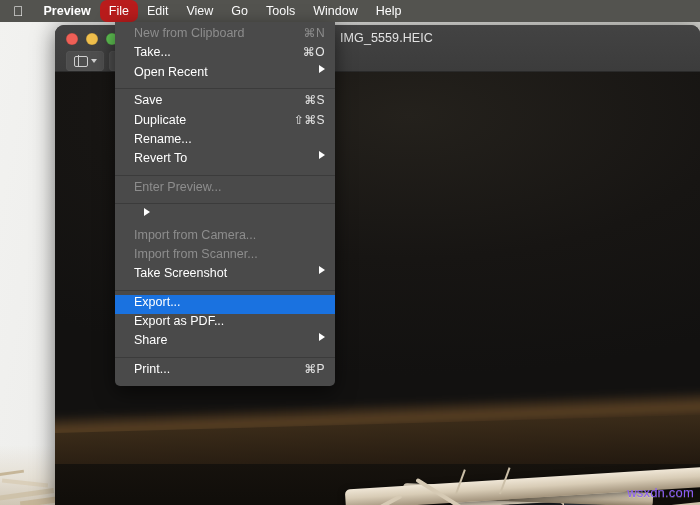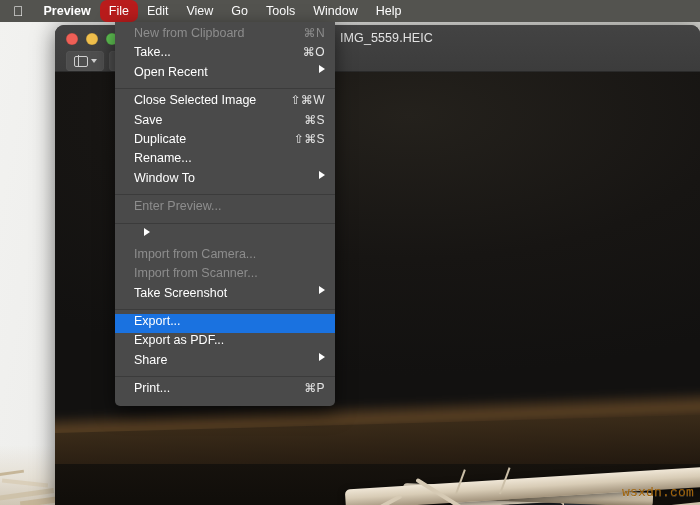--- a/index.html
+++ b/index.html
@@ -251,25 +251,25 @@
     left: 600px; top: 430px;
     width: 92px; height: 38px;
     background: linear-gradient(180deg, #cfc3ab 0%, #8d8069 100%);
     transform: rotate(-6deg);
     border-radius: 6px 3px 3px 3px;
   }
 
   .watermark {
     position: absolute;
     right: 6px; bottom: 5px;
-    color: #a16207;
+    color: #8b5cf6;
     font-size: 13px;
     letter-spacing: .2px;
     text-shadow: 0 1px 0 rgba(255,255,255,.18);
-    font-family: Liberation Mono, monospace;
+    font-family: Liberation Sans, sans-serif;
   }
 
   
   .menubar {
     position: absolute;
     left: 0; top: 0; right: 0;
     height: 22px;
     background: #53534f;
     display: flex;
     align-items: stretch;
@@ -413,36 +413,32 @@
       <div class="mi">
         <span class="label">Take...</span>
         <span class="accel">⌘O</span>
       </div>
       <div class="mi">
         <span class="label">Open Recent</span>
         <span class="arrow"></span>
       </div>
       <div class="sep"></div>
       <div class="mi">
-        <span class="label">Close Selected Image</span>
-        <span class="accel">⇧⌘W</span>
-      </div>
-      <div class="mi">
         <span class="label">Save</span>
         <span class="accel">⌘S</span>
       </div>
       <div class="mi">
         <span class="label">Duplicate</span>
         <span class="accel">⇧⌘S</span>
       </div>
       <div class="mi">
         <span class="label">Rename...</span>
       </div>
       <div class="mi">
-        <span class="label">Window To</span>
+        <span class="label">Revert To</span>
         <span class="arrow"></span>
       </div>
       <div class="sep"></div>
       <div class="mi disabled">
         <span class="label">Enter Preview...</span>
       </div>
       <div class="sep"></div>
       <div class="mi">
         <span class="arrow"></span>
       </div>

